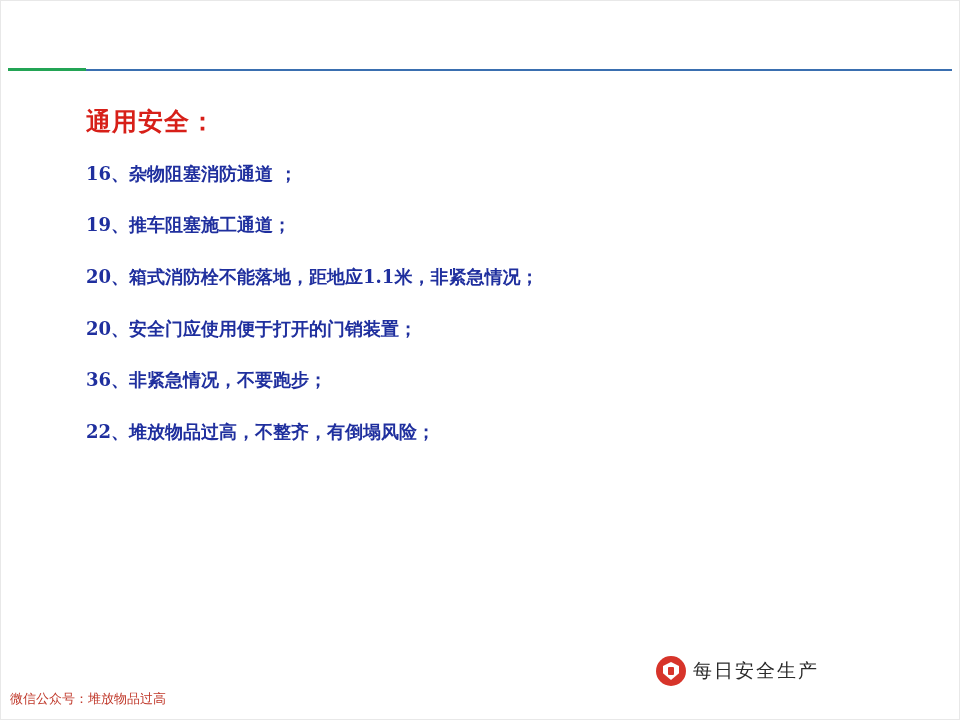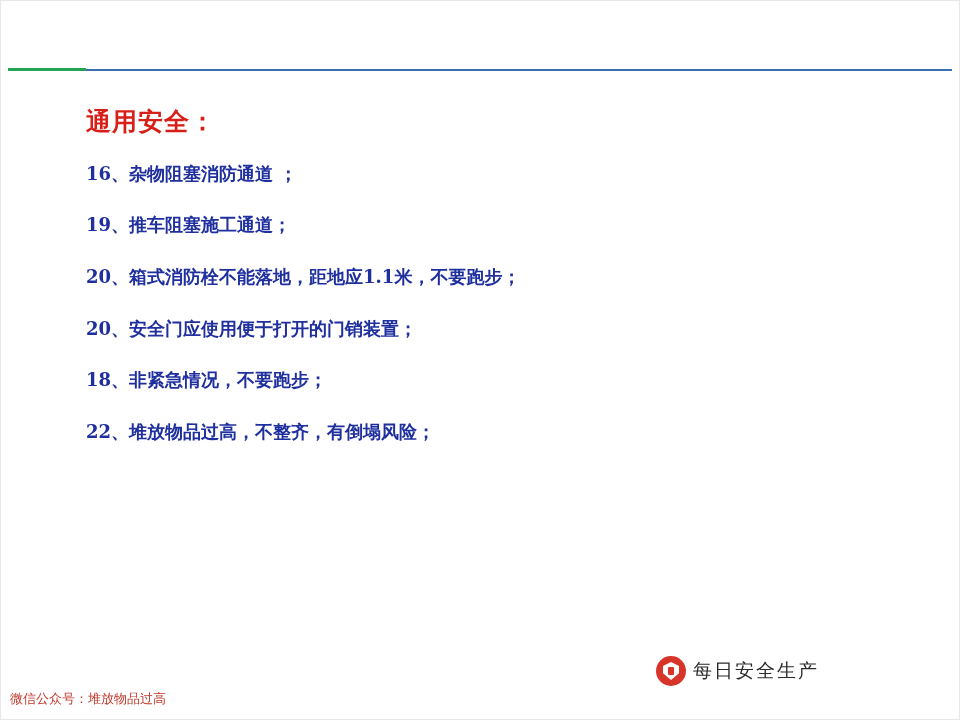--- a/index.html
+++ b/index.html
@@ -145,27 +145,27 @@
 
     <div class="heading">通用安全：</div>
 
     <p class="item">
       <span class="num">16、</span><span class="txt">杂物阻塞消防通道 ；</span>
     </p>
     <p class="item">
       <span class="num">19、</span><span class="txt">推车阻塞施工通道；</span>
     </p>
     <p class="item">
-      <span class="num">20、</span><span class="txt">箱式消防栓不能落地，距地应1.1米，不要跑步；</span>
+      <span class="num">20、</span><span class="txt">箱式消防栓不能落地，距地应1.1米，非紧急情况；</span>
     </p>
     <p class="item">
       <span class="num">20、</span><span class="txt">安全门应使用便于打开的门销装置；</span>
     </p>
     <p class="item">
-      <span class="num">18、</span><span class="txt">非紧急情况，不要跑步；</span>
+      <span class="num">36、</span><span class="txt">非紧急情况，不要跑步；</span>
     </p>
     <p class="item">
       <span class="num">22、</span><span class="txt">堆放物品过高，不整齐，有倒塌风险；</span>
     </p>
 
   </div>
 
   <div class="wm-left">微信公众号：堆放物品过高</div>
 
   <div class="wm-right">

